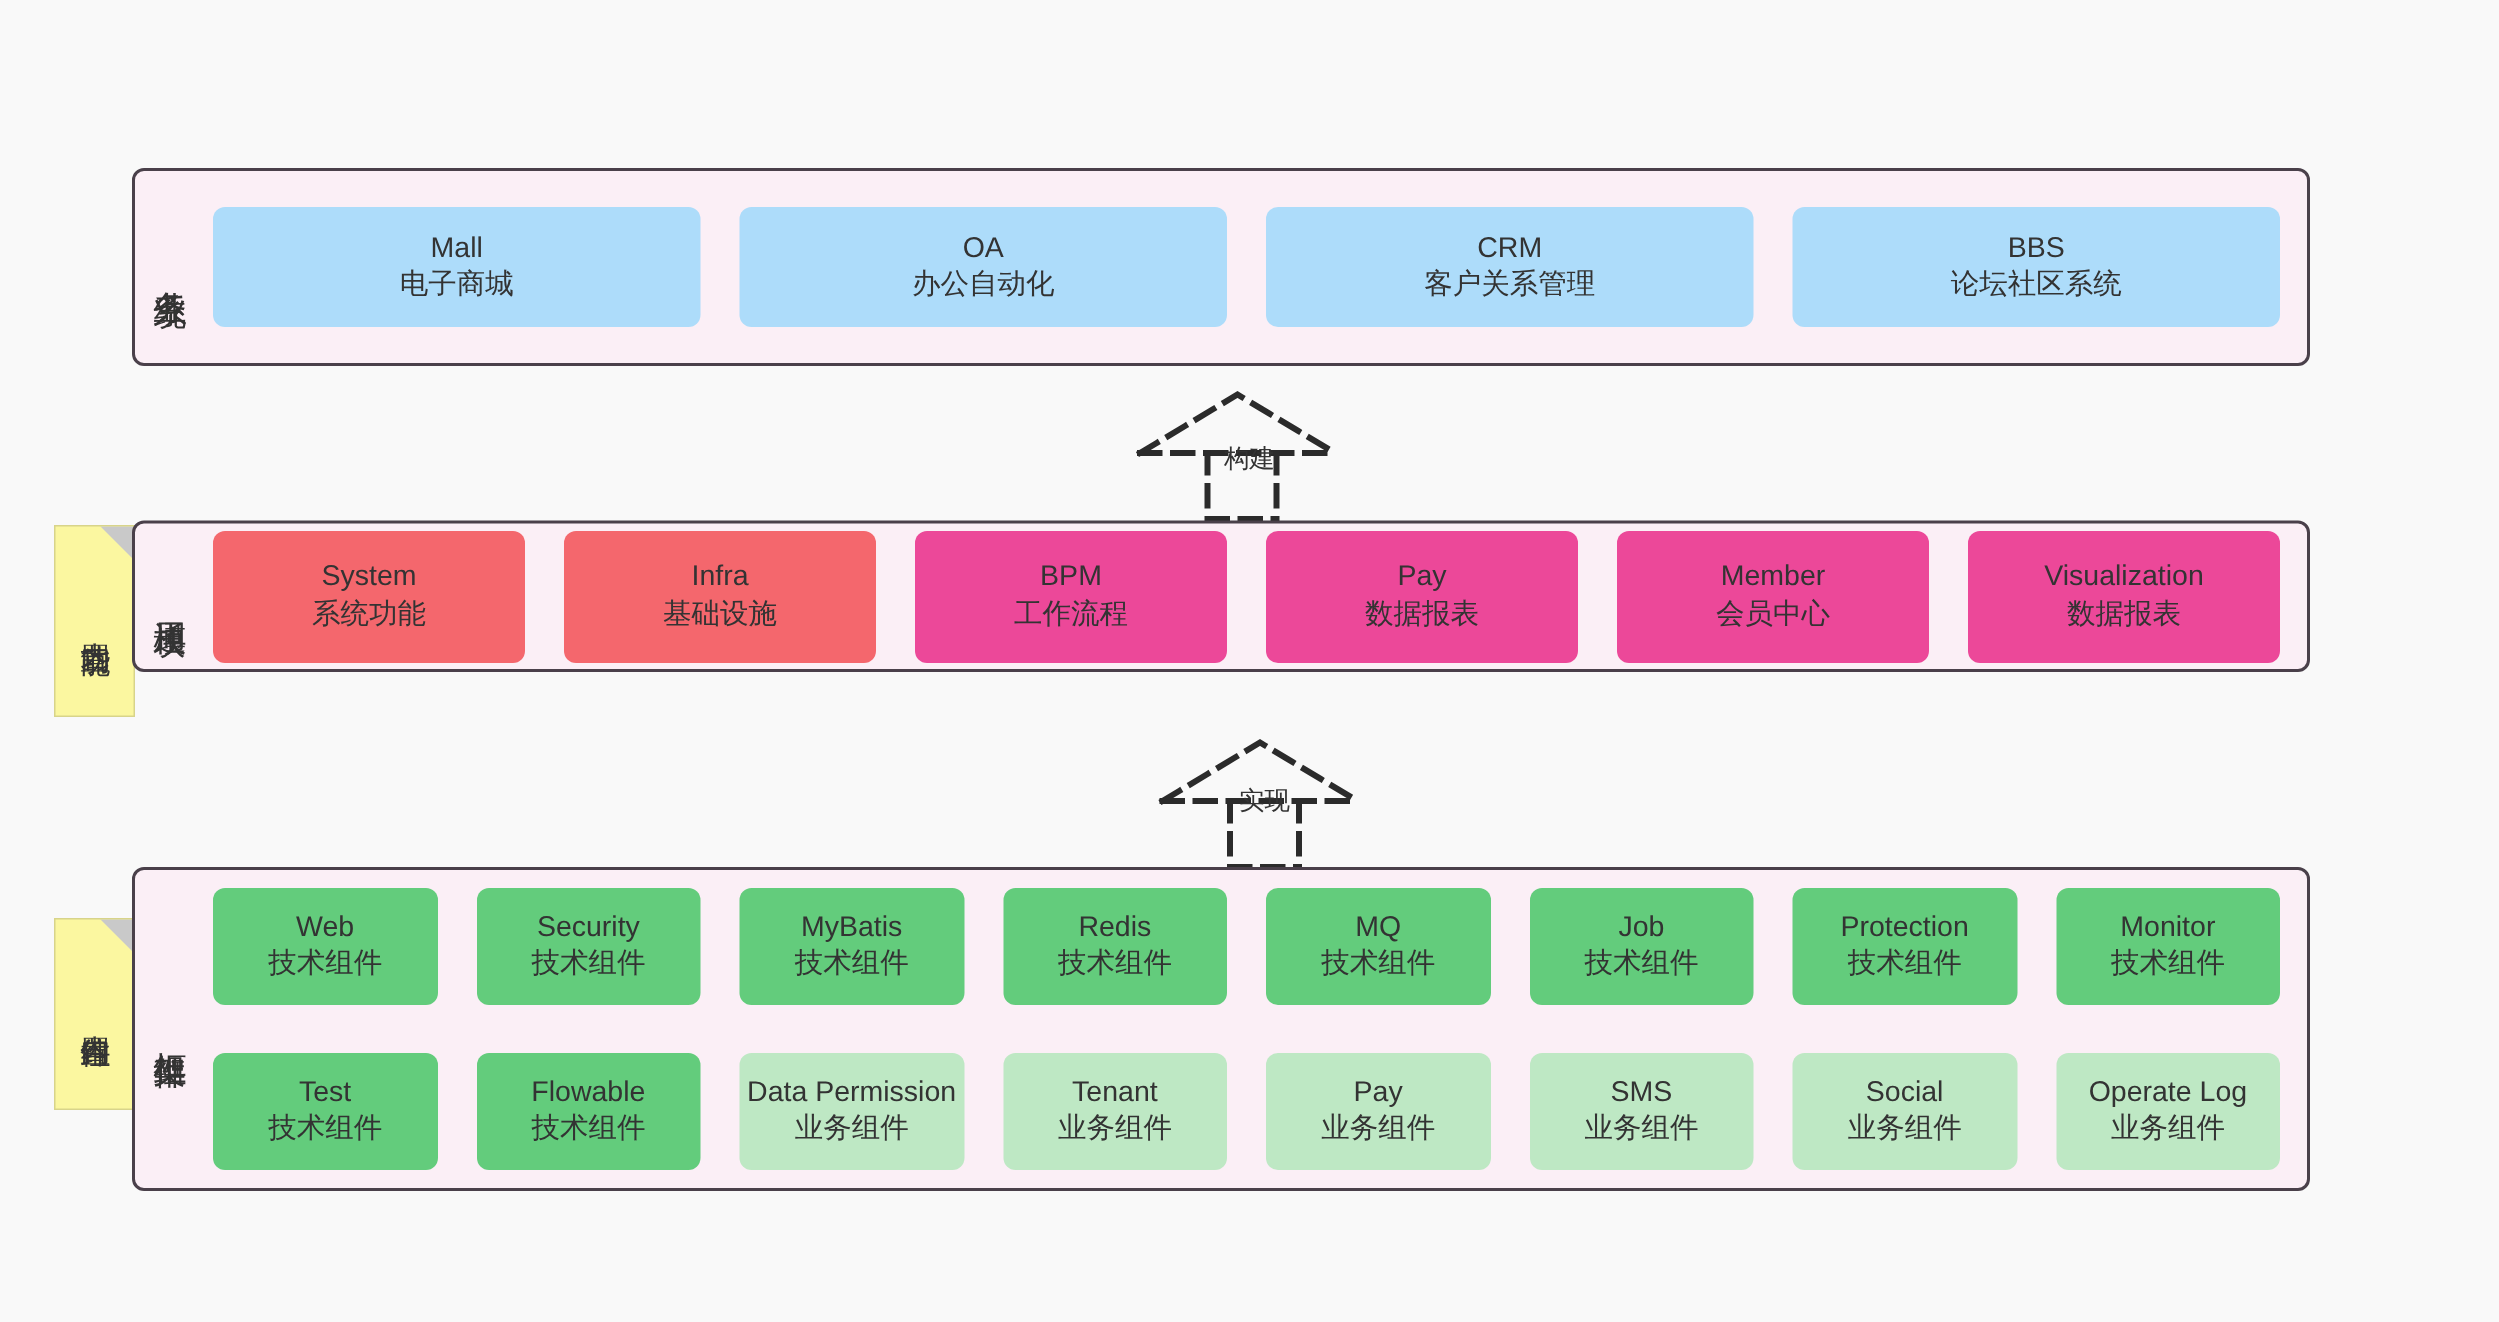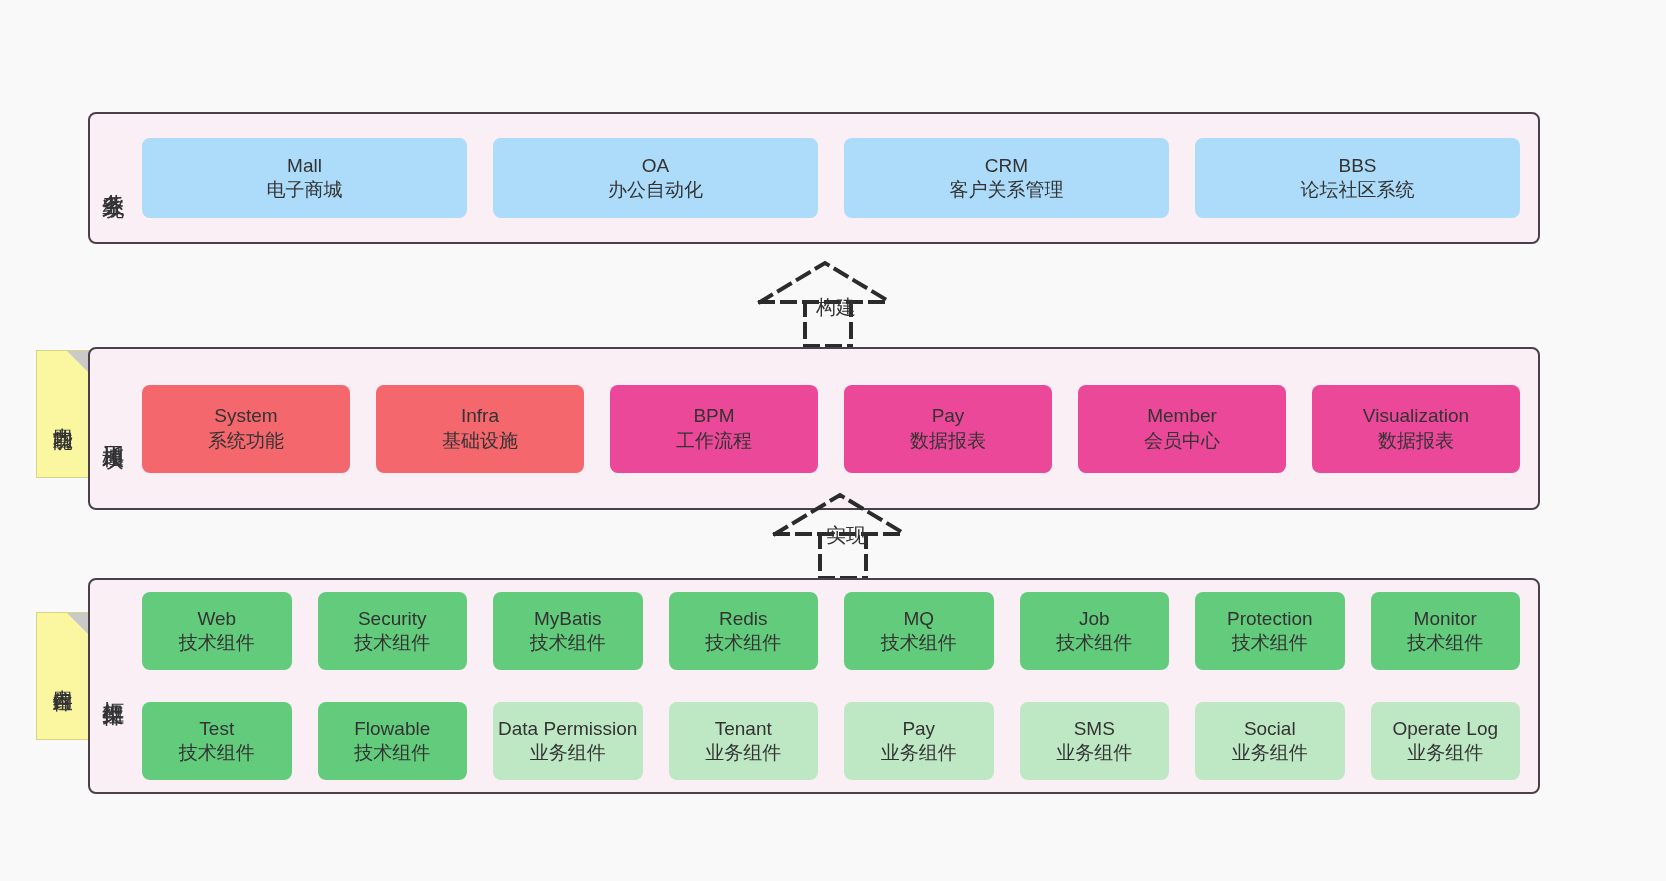--- a/index.html
+++ b/index.html
@@ -83,21 +83,21 @@
   .card.wrap .title { white-space: normal; }
 
   .card-blue        { background: #addcfa; height: 80px; }
   .card-red         { background: #f4676d; height: 88px; }
   .card-pink        { background: #ec4899; height: 88px; }
   .card-green       { background: #63cc7c; height: 78px; }
   .card-green-light { background: #bee8c4; height: 78px; }
 
   
   #layer-business  { left: 88px;  top: 112px; width: 1452px; height: 132px; }
-  #layer-common    { left: 88px;  top: 347px; width: 1452px; height: 163px; }
+  #layer-common    { left: 88px;  top: 347px; width: 1452px; height: 101px; }
   #layer-framework { left: 88px;  top: 578px; width: 1452px; height: 216px; }
 
   #layer-business .layer-body  { padding-left: 6px; }
   #layer-common .layer-body    { padding-left: 6px; }
   #layer-framework .layer-body { padding-left: 6px; gap: 32px; }
 
   
   .sticky {
     position: absolute;
     width: 54px;
@@ -130,21 +130,21 @@
   .connector {
     position: absolute;
     width: 180px;
     height: 100px;
   }
   #connector-build     { left: 735px; top: 250px; }
   #connector-implement { left: 750px; top: 482px; }
 
   .connector-label {
     position: absolute;
-    font-size: 20px;
+    font-size: 17px;
     color: #333333;
     white-space: nowrap;
     background: transparent;
   }
   #connector-build .connector-label     { left: 81px; top: 44px; }
   #connector-implement .connector-label { left: 76px; top: 40px; }
 </style>
 </head>
 <body>
 

